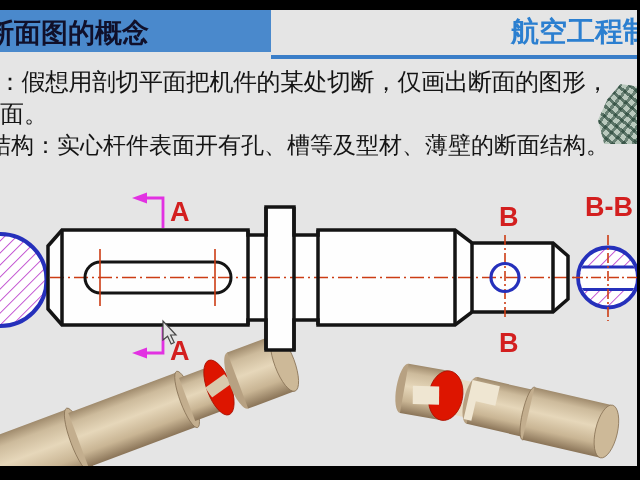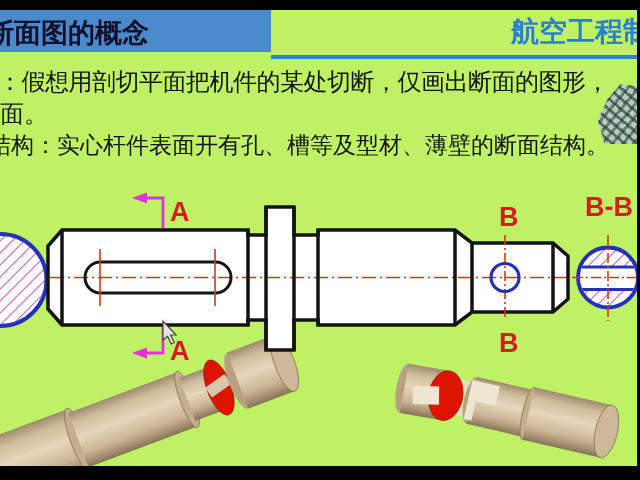--- a/index.html
+++ b/index.html
@@ -1,19 +1,19 @@
 <!DOCTYPE html>
 <html><head>
 <meta charset="utf-8">
 <style>
   html,body{margin:0;padding:0;background:#000;}
   #stage{position:relative;width:640px;height:480px;background:#000;overflow:hidden;
          font-family:"Liberation Sans",sans-serif;}
   
-  #content{position:absolute;left:0;top:10px;width:637px;height:456px;background:#bef264;overflow:hidden;}
+  #content{position:absolute;left:0;top:10px;width:637px;height:456px;background:#e5e5e5;overflow:hidden;}
   
   .banner{position:absolute;left:0;top:0;width:271px;height:42px;background:#4a89cc;overflow:hidden;}
   .banner-title{position:absolute;left:-13px;top:5px;font-size:27px;font-weight:bold;color:#10102a;
                 white-space:nowrap;font-family:"Liberation Sans",sans-serif;}
   .course-title{position:absolute;left:511px;top:3px;font-size:28px;font-weight:bold;color:#2b7fd0;
                 white-space:nowrap;font-family:"Liberation Sans",sans-serif;}
   .underline{position:absolute;left:271px;top:45px;width:366px;height:4px;background:#3a7ec8;}
   
   .tline{position:absolute;white-space:nowrap;color:#141414;
          font-family:"Liberation Serif","DejaVu Serif",serif;}

